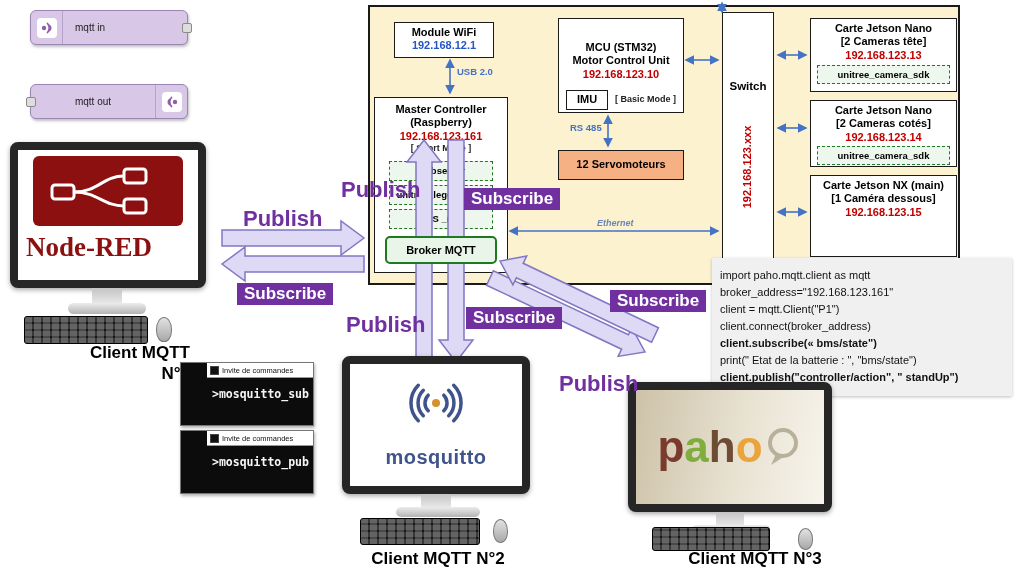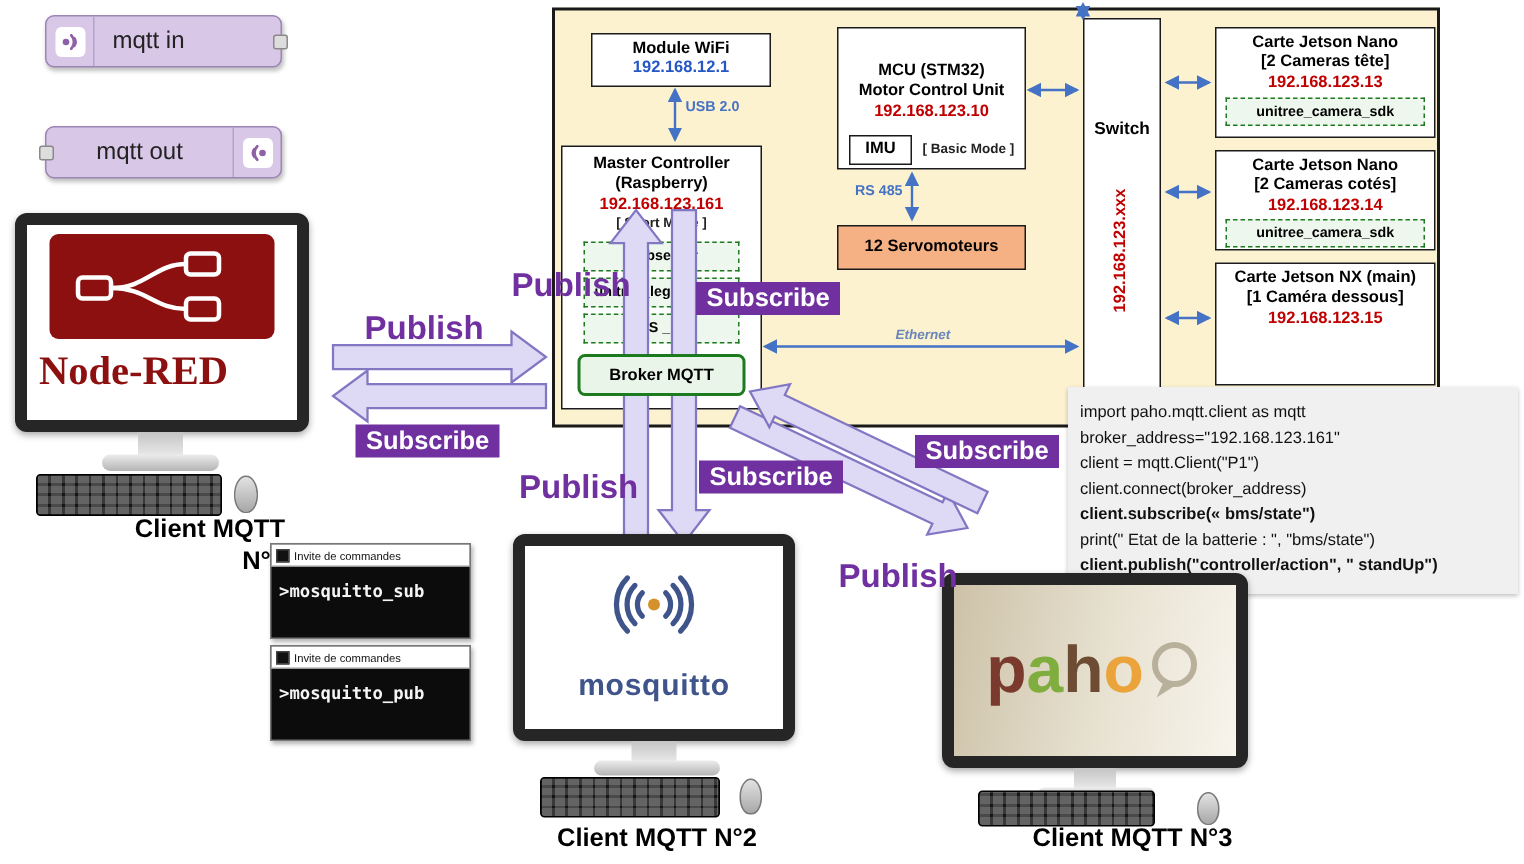--- a/index.html
+++ b/index.html
@@ -4,21 +4,21 @@
 <style>
   *{box-sizing:border-box;margin:0;padding:0;}
   html,body{width:1016px;height:576px;}
   body{position:relative;font-family:"Liberation Sans",sans-serif;background:#fff;overflow:hidden;}
 
   
   .pill{position:absolute;width:158px;height:35px;background:#d9c7e8;border:1px solid #9b85b5;border-radius:6px;box-shadow:1px 2px 3px rgba(0,0,0,.25);display:flex;align-items:center;}
   .pill-iconbox{width:32px;height:100%;display:flex;align-items:center;justify-content:center;border-right:1px solid #b5a3c9;}
   .pill.out{flex-direction:row-reverse;}
   .pill.out .pill-iconbox{border-right:none;border-left:1px solid #b5a3c9;}
-  .pill-label{flex:1;font-size:16px;color:#222;padding-left:12px;}
+  .pill-label{flex:1;font-size:10px;color:#222;padding-left:12px;}
   .pill.out .pill-label{text-align:center;padding:0;}
   .port{position:absolute;width:10px;height:10px;background:#ddd;border:1px solid #8a8a8a;border-radius:2px;top:12px;}
   .port.r{right:-5px;} .port.l{left:-5px;}
 
   
   .panel{position:absolute;left:368px;top:5px;width:592px;height:280px;background:#fcf2d0;border:2px solid #1a1a1a;}
   .box{position:absolute;background:#fff;border:1.5px solid #1a1a1a;font-weight:bold;font-size:11px;text-align:center;line-height:1.22;color:#000;}
   .gbox{border:1.5px dashed #1e7a1e;background:#edf7ed;font-size:9.5px;font-weight:bold;display:flex;align-items:center;justify-content:center;}
   .gbox.in{margin:4px auto 0 auto;}
   .ip-red{color:#c00000;} .ip-blue{color:#2457c5;}
@@ -49,21 +49,21 @@
   .client-label{position:absolute;font-weight:bold;font-size:17px;color:#000;text-align:center;line-height:21px;}
 
   .nr-logo{position:absolute;left:33px;top:156px;width:150px;height:70px;background:#8c1010;border-radius:6px;display:flex;align-items:center;justify-content:center;}
   .nr-text{position:absolute;left:18px;top:232px;width:142px;text-align:center;font-family:"Liberation Serif",serif;font-weight:bold;font-size:27px;color:#8c1010;}
   .mq-text{position:absolute;left:352px;top:446px;width:168px;text-align:center;font-weight:bold;font-size:20px;color:#40548c;letter-spacing:.5px;}
   .paho-screen{position:absolute;left:636px;top:390px;width:188px;height:114px;display:flex;align-items:center;justify-content:center;background:linear-gradient(100deg,#cdc2a8 0%,#e8e2d2 55%,#f7f4ec 100%);}
   .paho-screen span{font-size:44px;font-weight:bold;line-height:1;}
   .ph-p{color:#7a3b2e;} .ph-a{color:#7fae3e;} .ph-h{color:#6d4c33;} .ph-o{color:#eaa43b;}
 
   
-  .term{position:absolute;width:134px;height:64px;border:1px solid #777;background:#0c0c0c;box-shadow:1px 2px 3px rgba(0,0,0,.3);}
+  .term{position:absolute;width:134px;height:64px;border:1px solid #777;background:#0c0c0c;box-shadow:1px 2px 3px rgba(0,0,0,.3);padding-left:26px;}
   .term-bar{height:15px;background:#fff;border-bottom:1px solid #999;display:flex;align-items:center;gap:3px;padding:0 3px;}
   .term-icon{width:9px;height:9px;background:#111;box-shadow:inset 0 0 0 1px #444;}
   .term-title{font-size:7.5px;color:#111;}
   .term-body{color:#f5f5f5;font-family:"DejaVu Sans Mono",monospace;font-size:11.5px;font-weight:bold;padding:9px 5px;}
 
   
   .overlay{position:absolute;left:0;top:0;pointer-events:none;}
   .blk{fill:#ded9f5;stroke:#8177c2;stroke-width:1.5;}
   .thin{stroke:#4472c4;stroke-width:1.6;}
 </style>
@@ -89,21 +89,21 @@
         <circle cx="14" cy="11" r="2.2" fill="#8f5fa8"></circle>
         <path d="M10.5 6.5 A6.5 6.5 0 0 0 10.5 15.5 M8.5 8.5 A3.8 3.8 0 0 0 8.5 13.5" fill="none" stroke="#8f5fa8" stroke-width="1.8" stroke-linecap="round"></path>
       </svg>
   </div>
   <div class="pill-label">mqtt out</div>
   <div class="port l"></div>
 </div>
 
 <div class="panel"></div>
 
-<div class="box" style="left:394px;top:22px;width:120px;height:36px;padding-top:3px;">
+<div class="box" style="left:394px;top:22px;width:100px;height:36px;padding-top:3px;">
   <div>Module WiFi</div>
   <div class="ip-blue">192.168.12.1</div>
 </div>
 
 <div class="box" style="left:558px;top:18px;width:126px;height:95px;padding-top:22px;">
   <div>MCU (STM32)</div>
   <div>Motor Control Unit</div>
   <div class="ip-red">192.168.123.10</div>
   <div class="imu-row">
     <span class="imu-box">IMU</span>

